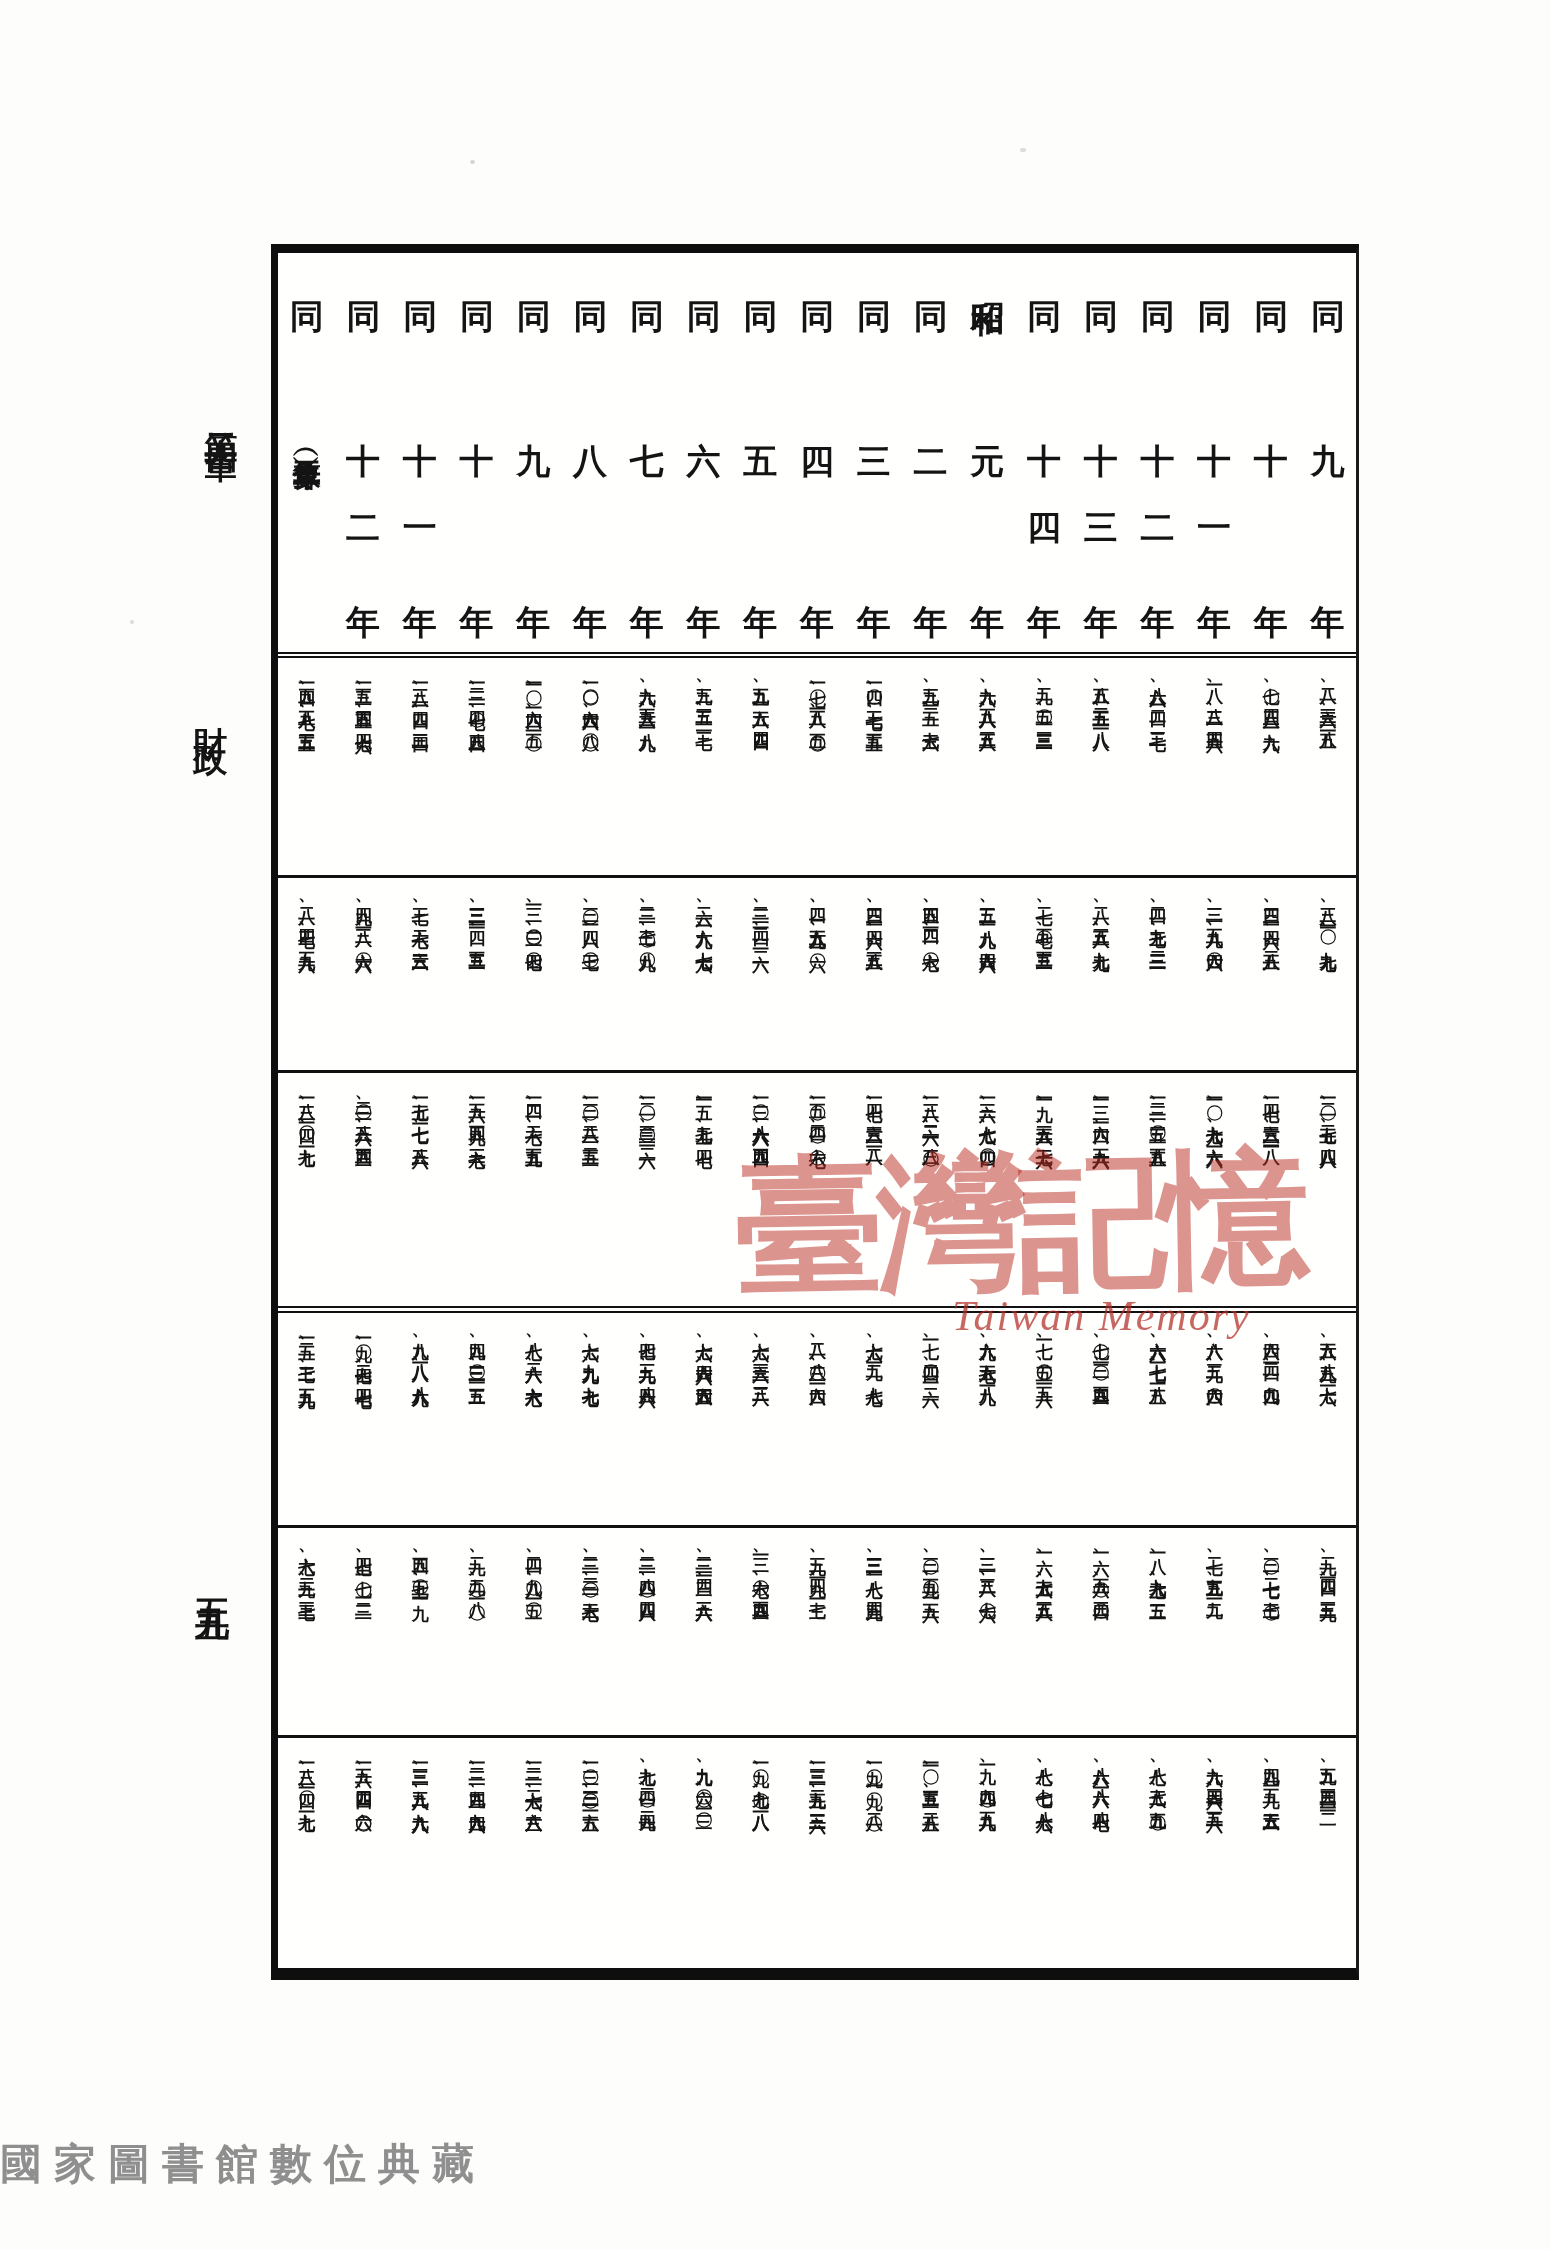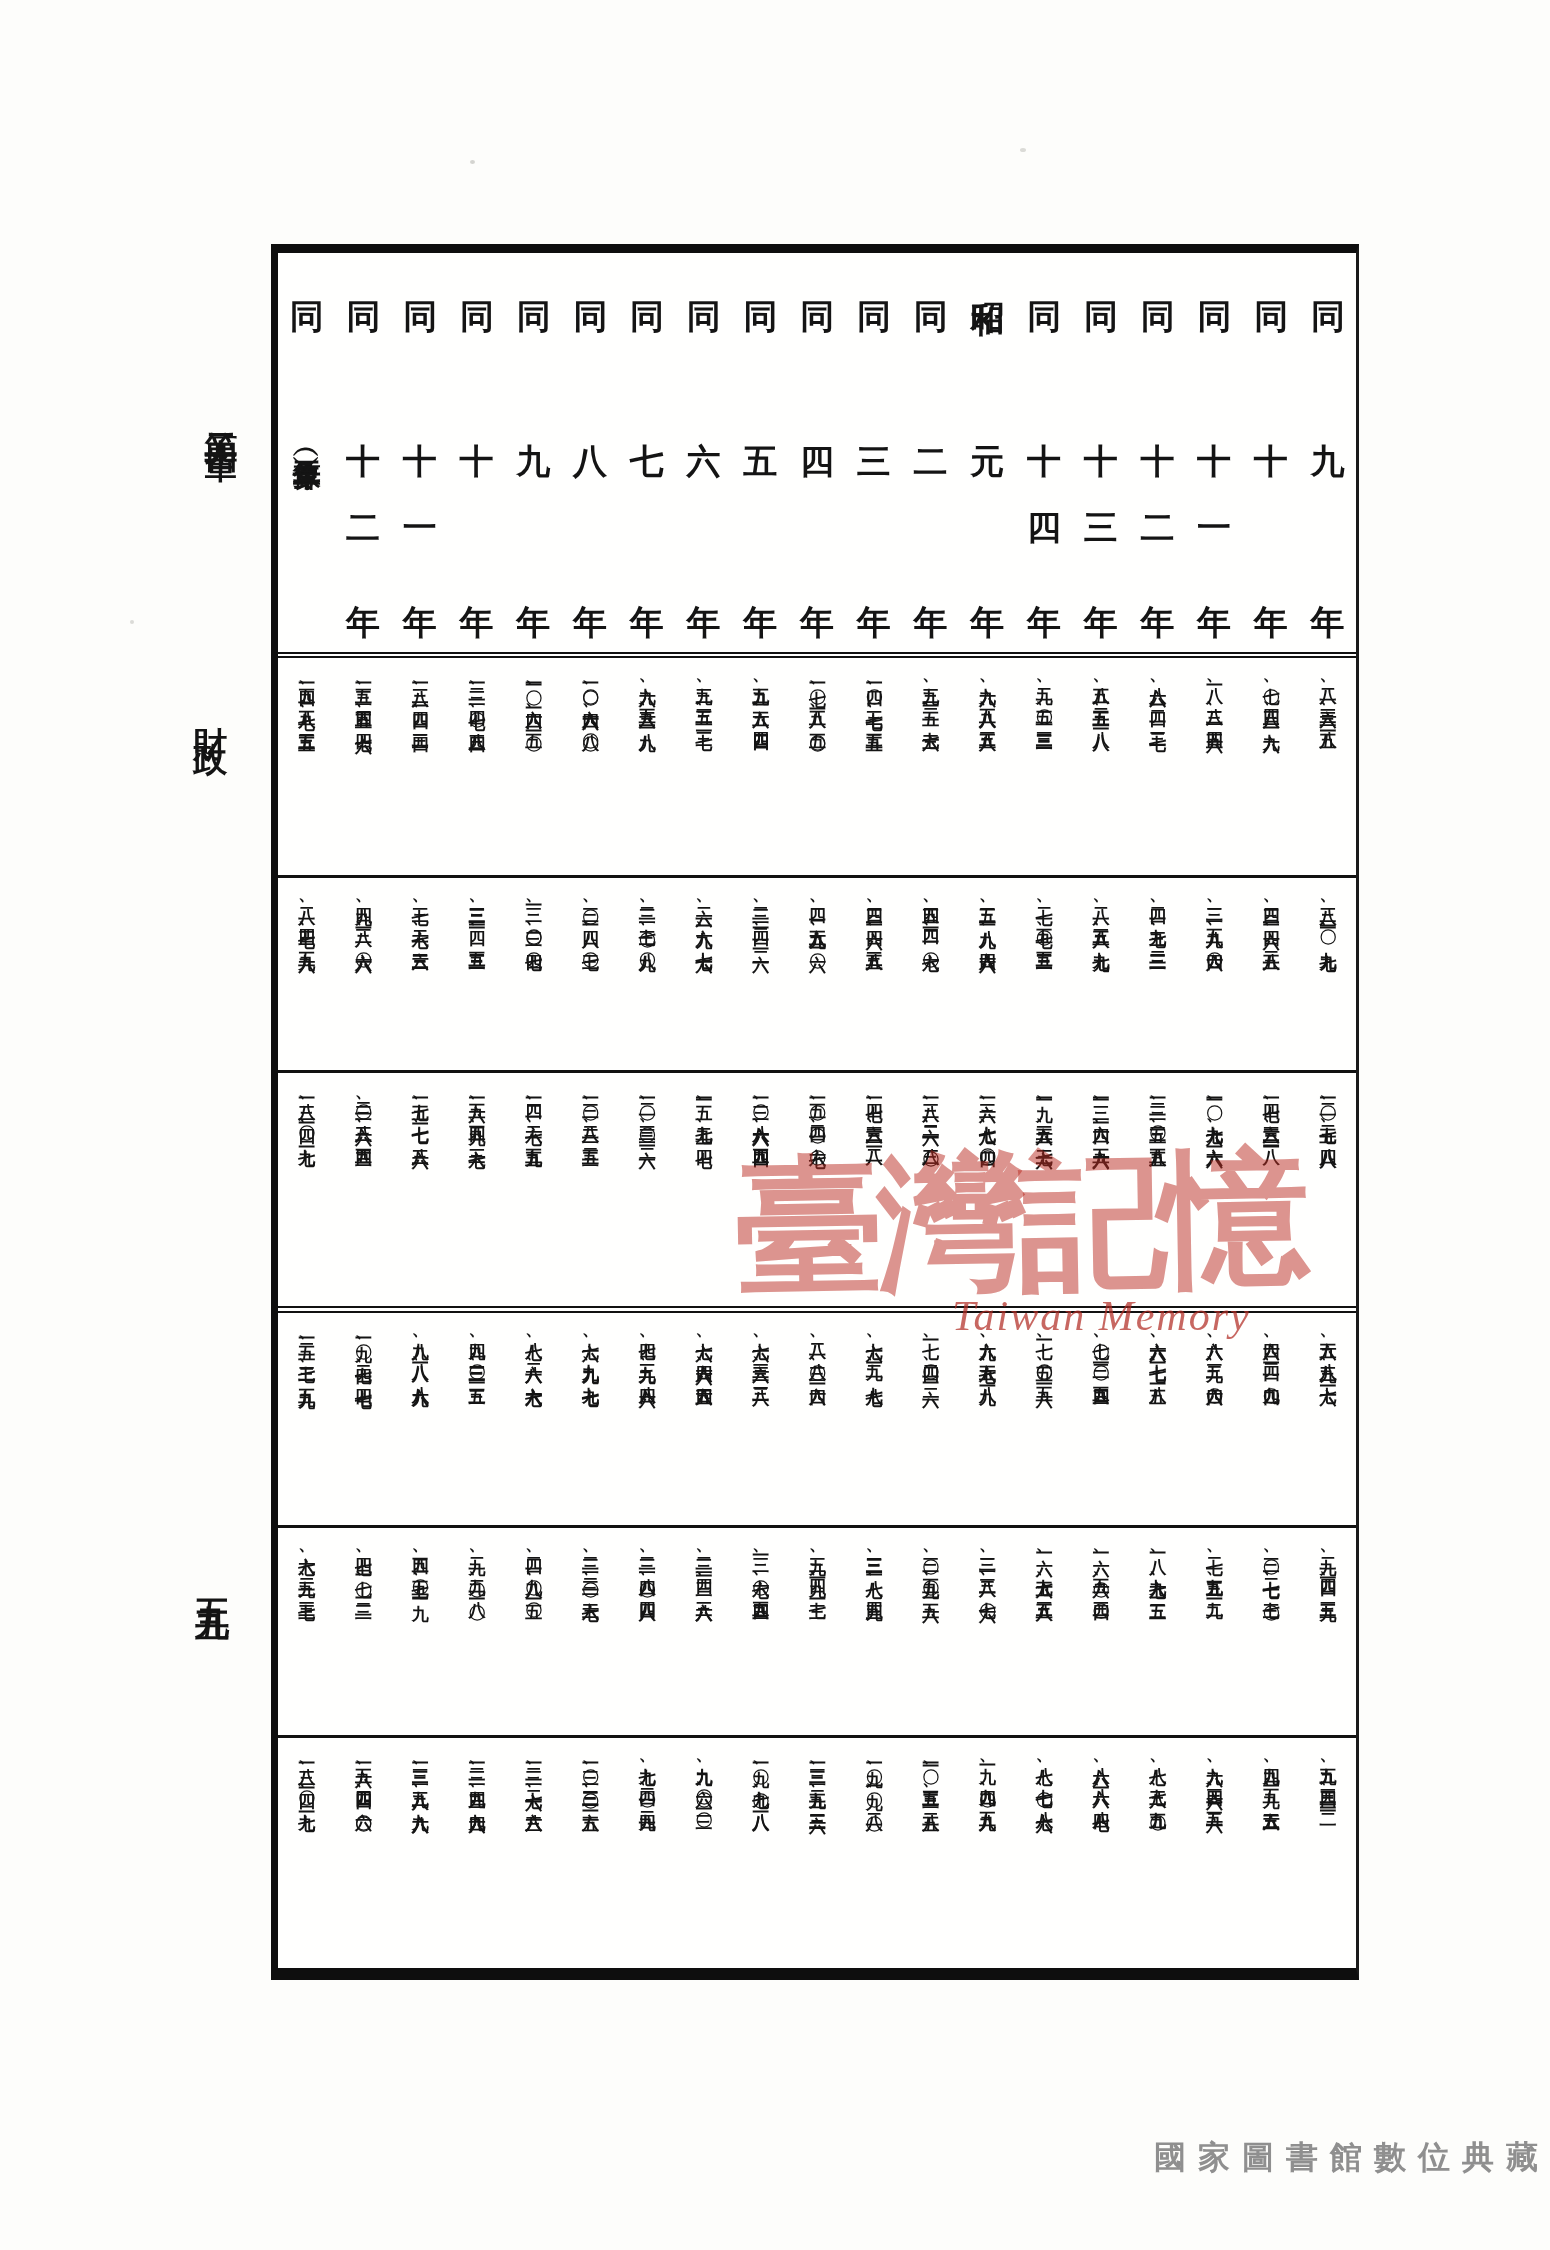--- a/index.html
+++ b/index.html
@@ -61,22 +61,22 @@
   .wm-latin{
     position:absolute;left:952px;top:1292px;
     font-family:"Liberation Serif","DejaVu Serif",serif;
     font-style:italic;font-size:42px;
     color:rgba(178,44,36,0.72);
     letter-spacing:2px;white-space:nowrap;
     pointer-events:none;
   }
   
   .footer{
-    position:absolute;left:0;right:0;top:2136px;text-align:right;
-    font-size:32px;color:#8f8f8f;letter-spacing:12px;font-weight:bold;
+    position:absolute;left:0;right:0;top:2136px;text-align:left;
+    font-size:42px;color:#8f8f8f;letter-spacing:12px;font-weight:bold;
   }
   
   .speck{position:absolute;background:#b9b9b4;border-radius:50%;}
 </style>
 </head>
 <body>
 
 <div class="page">
 
   <div class="margin-col vtext chapter">第二十四章</div>

